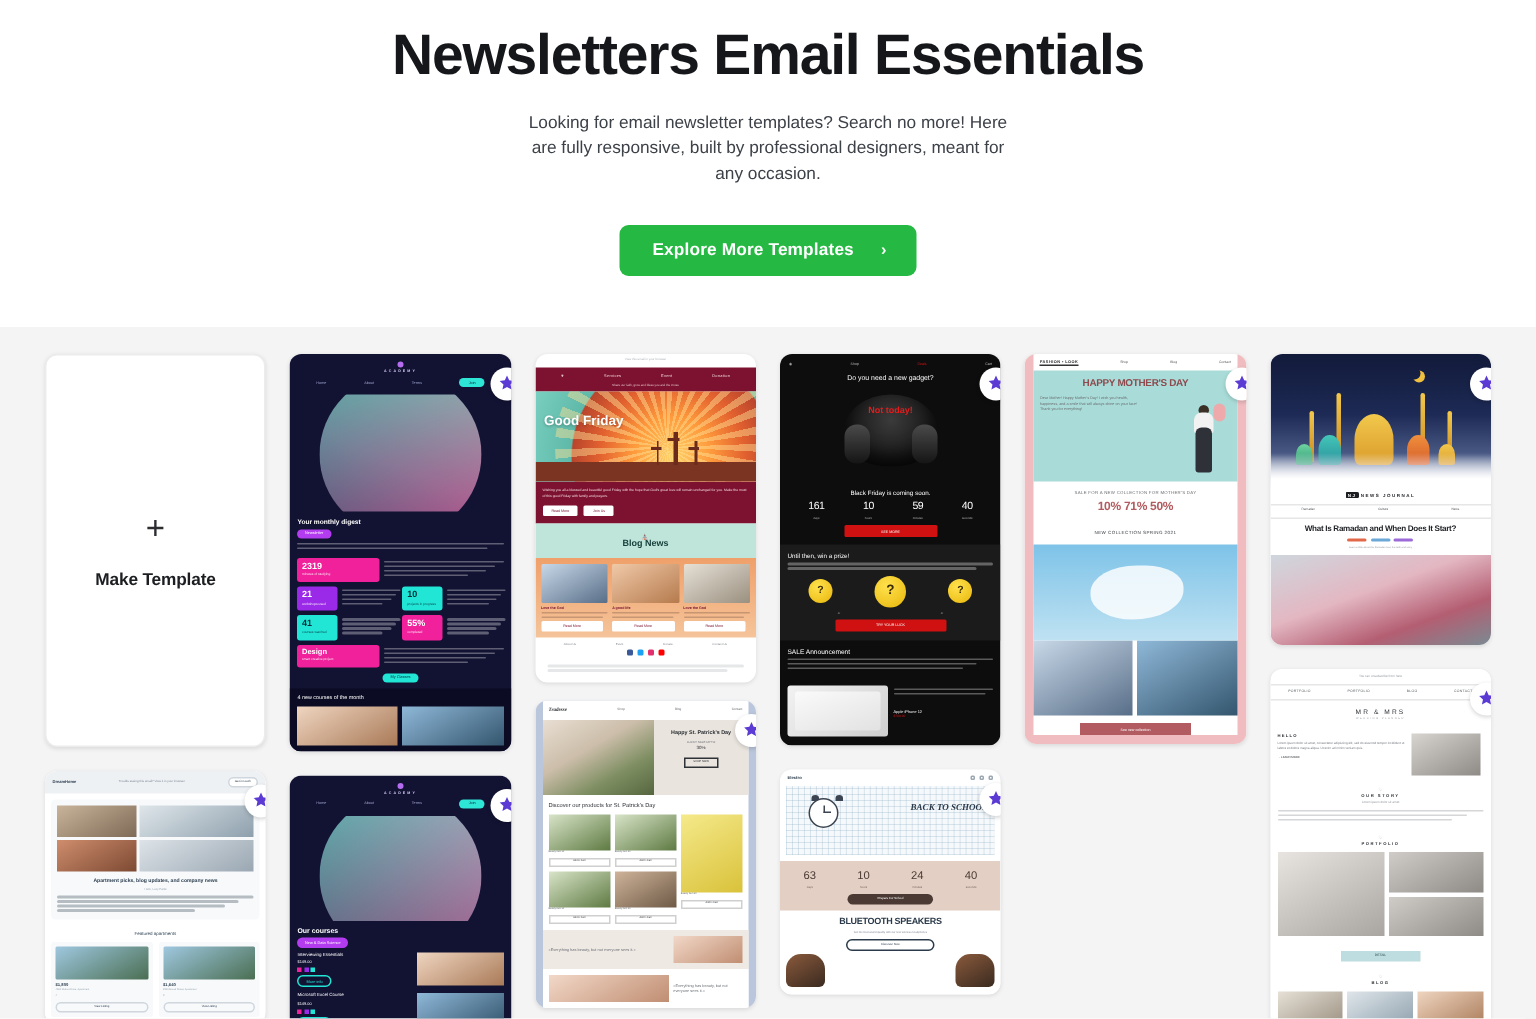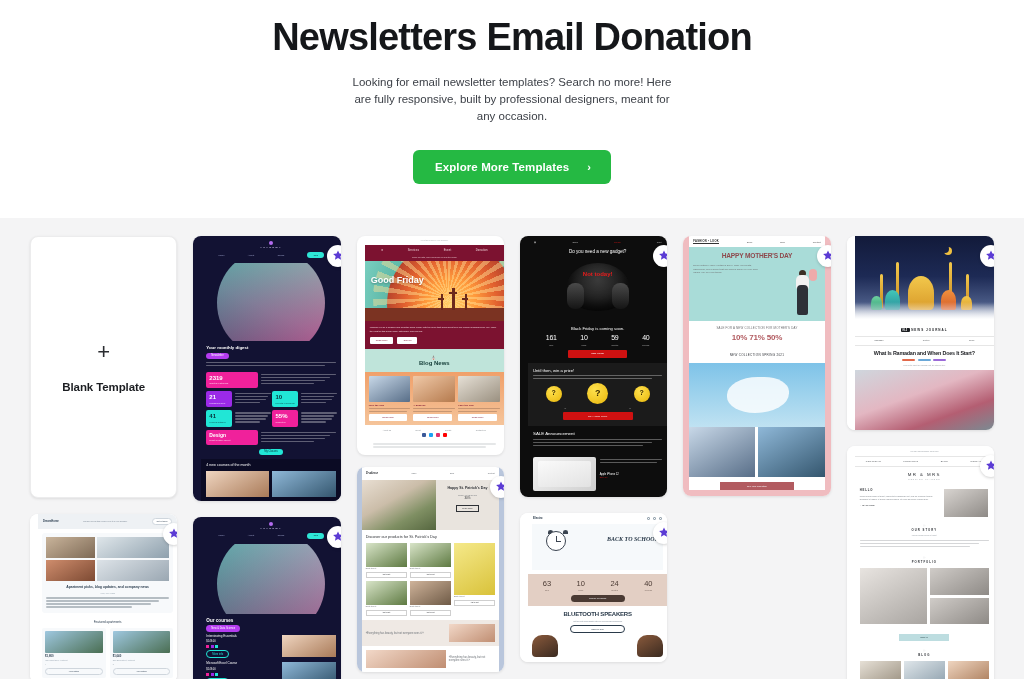--- a/index.html
+++ b/index.html
@@ -70,21 +70,21 @@
     break-inside: avoid;
     position: relative;
     background: #ffffff;
     border-radius: 8px;
     box-shadow: 0 1px 3px rgba(0,0,0,0.10);
     margin-bottom: 16px;
     overflow: hidden;
     display: block;
     cursor: pointer;
   }
-  .card-inner { overflow: hidden; padding-left: 8px; }
+  .card-inner { overflow: hidden; }
 
   .badge {
     position: absolute;
     top: 9px;
     right: -8px;
     width: 22px; height: 22px;
     border-radius: 50%;
     background: #ffffff;
     box-shadow: 0 1px 3px rgba(0,0,0,0.18);
     display: flex; align-items: center; justify-content: center;
@@ -377,36 +377,36 @@
   .f5 { background:linear-gradient(150deg,#e6e0d6,#9a9080); }
   .f6 { background:linear-gradient(150deg,#d8e4c8,#5e7a42); }
   .f7 { background:linear-gradient(150deg,#f5e98a,#d9c23a); }
   .f8 { background:linear-gradient(150deg,#efd5c0,#a97a58); }
   .f9 { background:linear-gradient(150deg,#c8d8e8,#586e88); }
 </style>
 </head>
 <body>
 
 <section class="hero">
-  <h1 class="hero-title">Newsletters Email Donation</h1>
+  <h1 class="hero-title">Newsletters Email Essentials</h1>
   <p class="hero-sub">Looking for email newsletter templates? Search no more! Here are fully responsive, built by professional designers, meant for any occasion.</p>
   <div class="hero-btn-wrap">
     <button class="hero-btn">
       <span>Explore More Templates</span>
       <span class="chev">›</span>
     </button>
   </div>
 </section>
 
 <section class="gallery">
   <div class="grid">
 
     <div class="card blank">
       <div class="plus">+</div>
-      <div class="lbl">Blank Template</div>
+      <div class="lbl">Make Template</div>
     </div>
 
     <div class="card">
       <div class="badge">
         <svg viewBox="0 0 24 24" fill="#5b3bd4">
             <path d="M12 .8l2.9 6.3 6.9.8-5.1 4.7 1.4 6.8L12 15.9 5.9 19.4l1.4-6.8L2.2 7.9l6.9-.8z"></path>
           </svg>
       </div>
       <div class="card-inner dh mini">
         <div class="bar">

